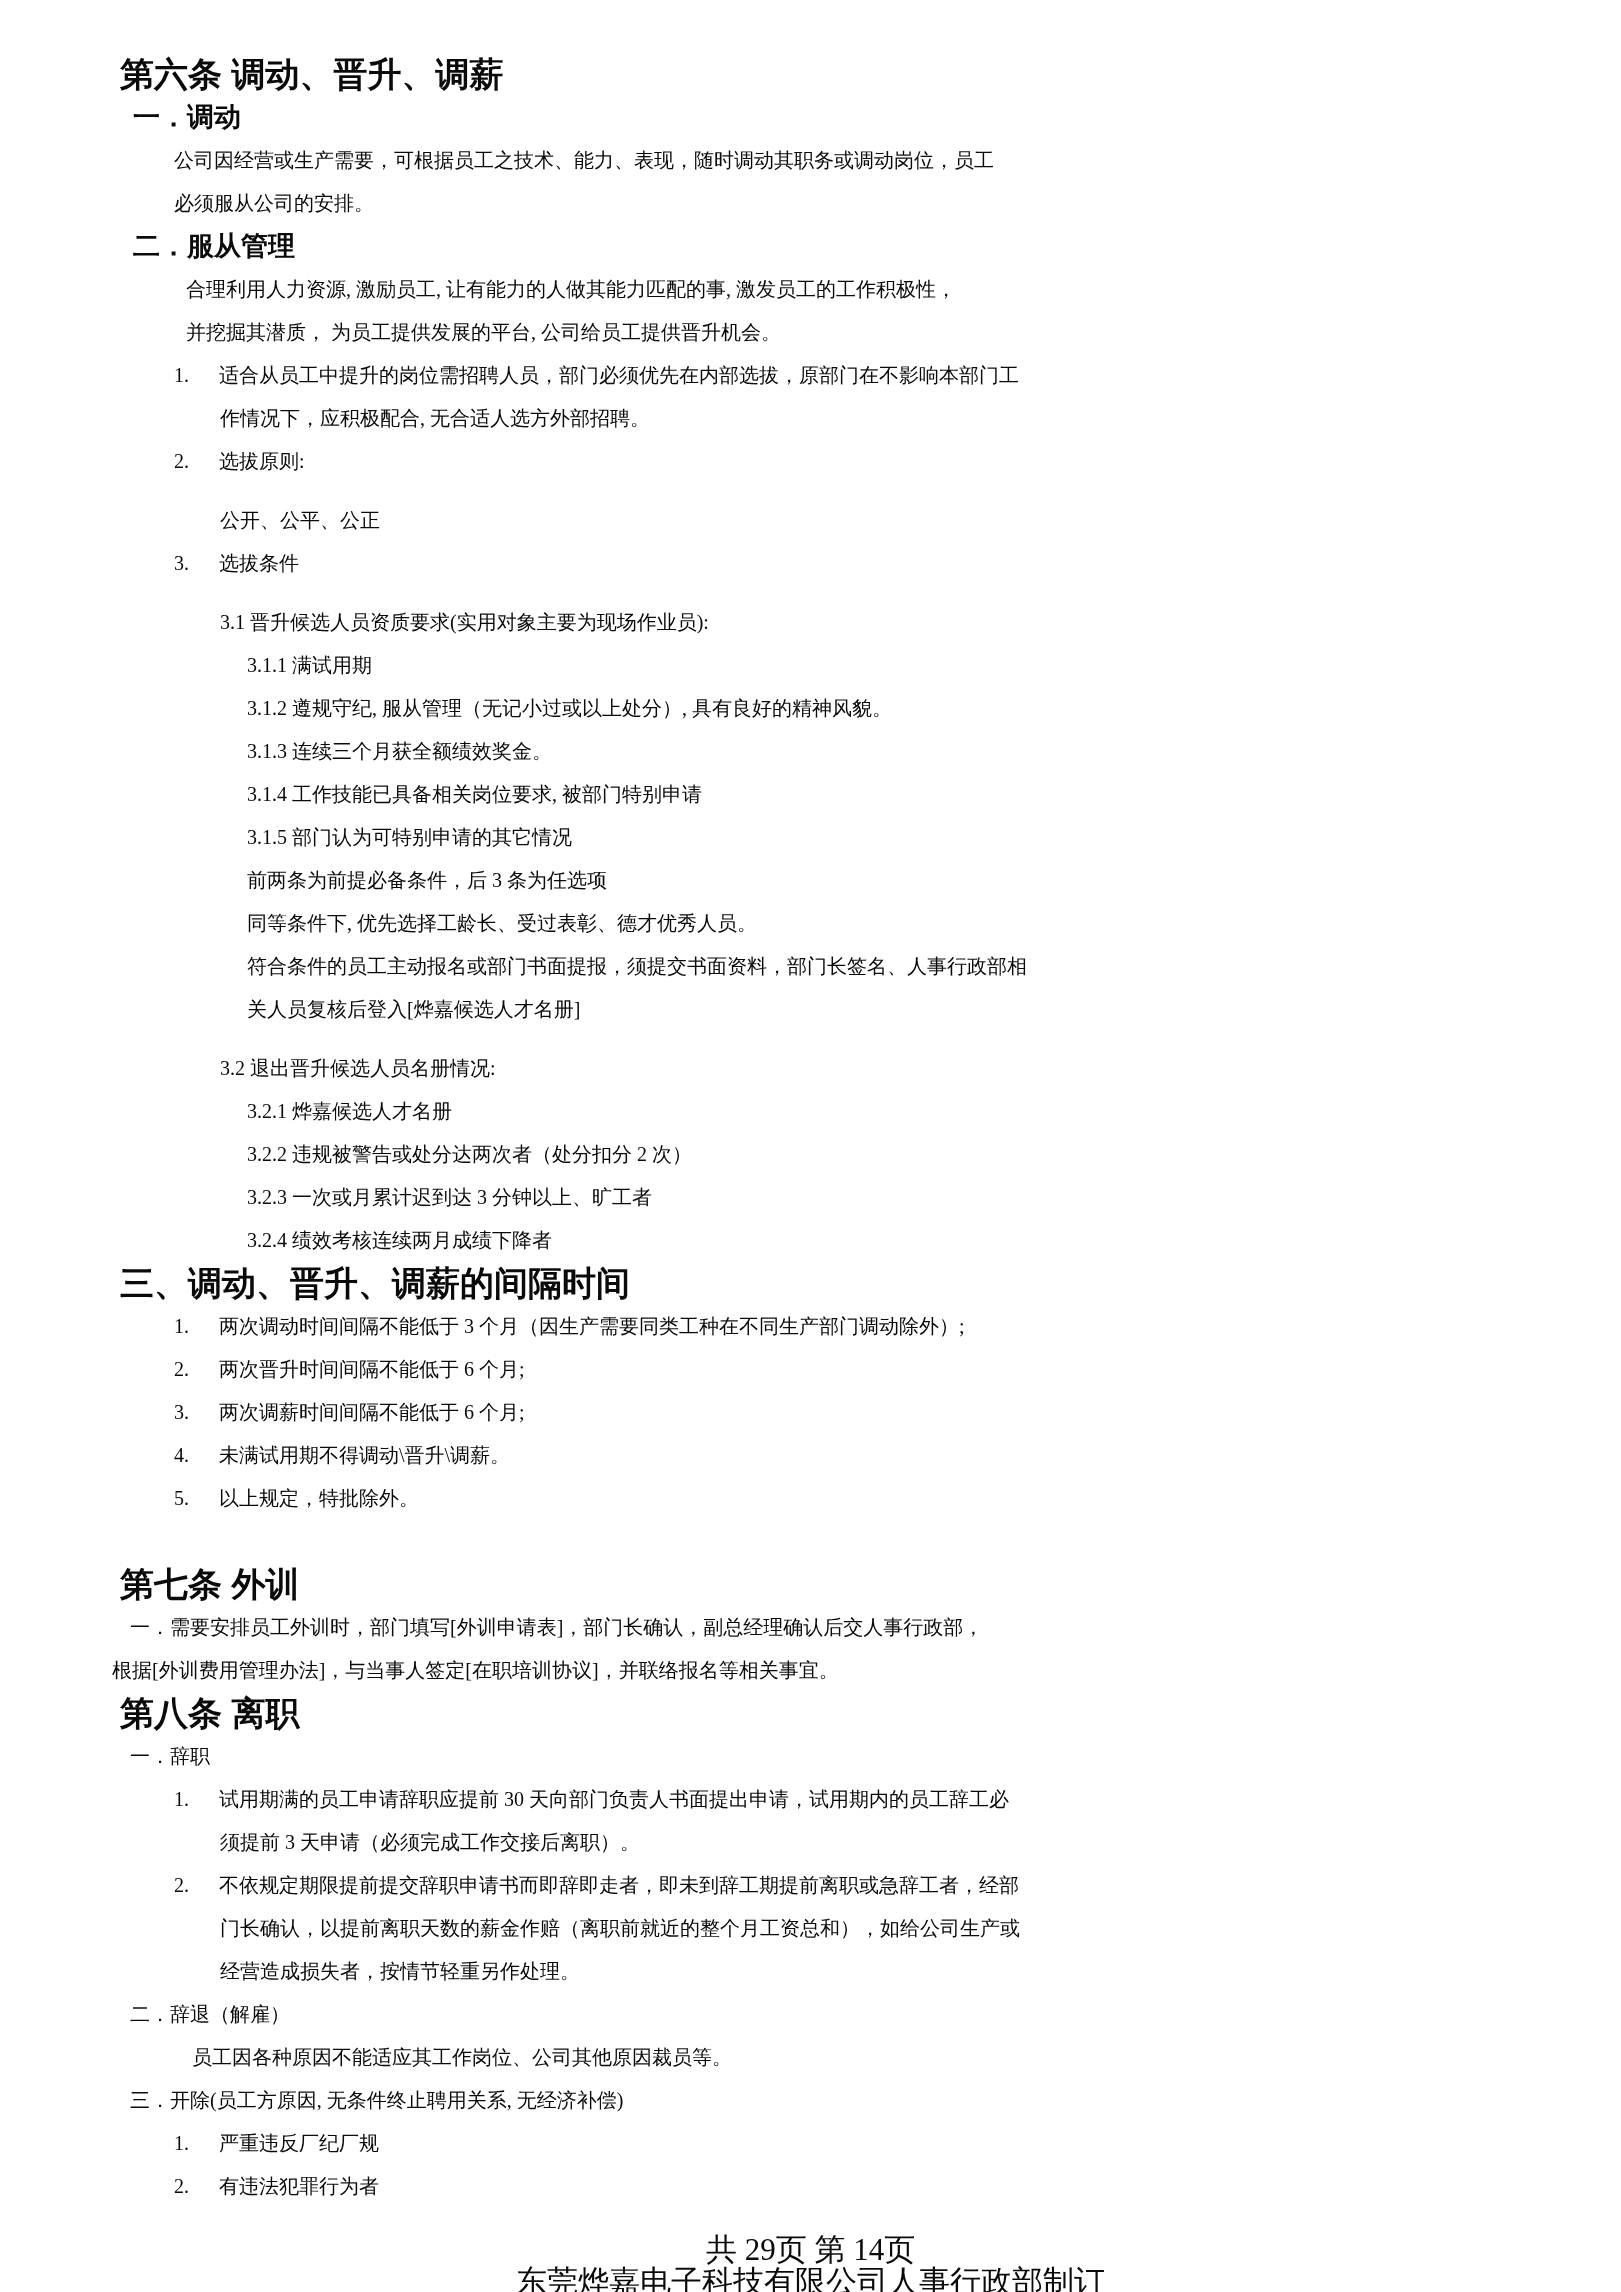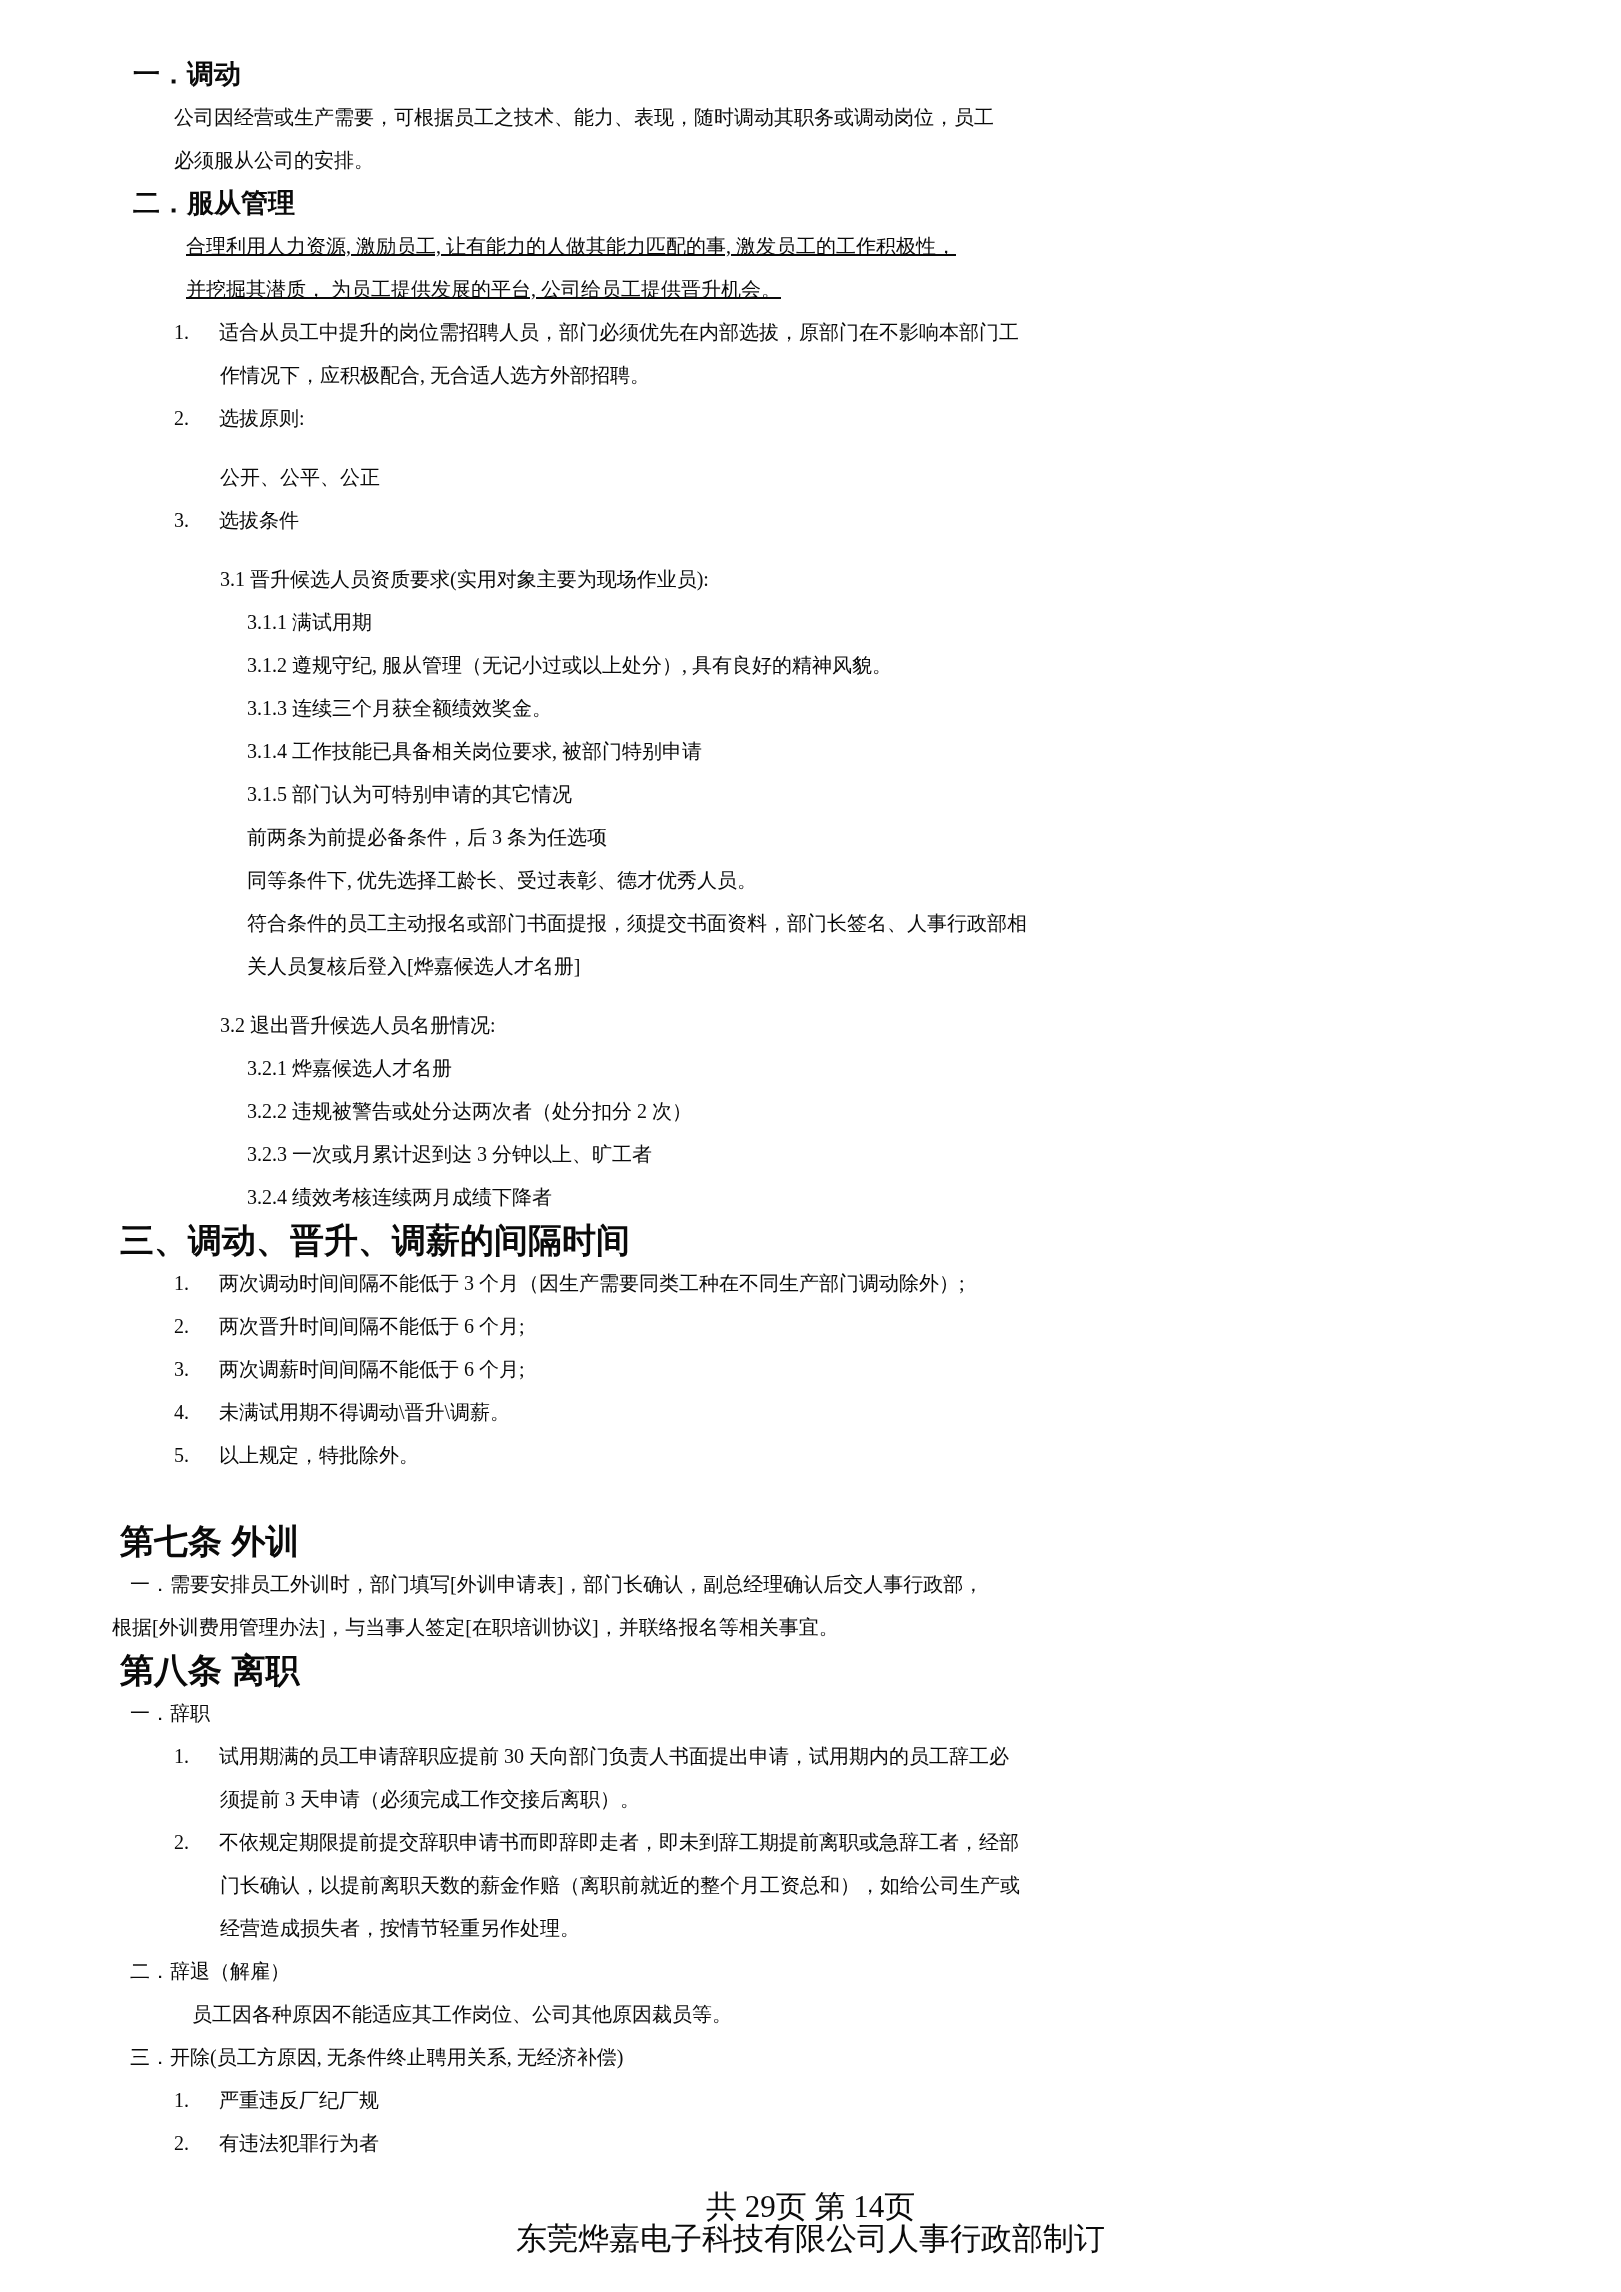--- a/index.html
+++ b/index.html
@@ -30,21 +30,21 @@
   .h1 {
     padding-left: 133px;
     font-family: "Liberation Sans", "DejaVu Sans", sans-serif;
     font-weight: 700;
     font-size: 27px;
   }
   
   .sub { padding-left: 130px; }
   .p1  { padding-left: 174px; }
   .p1b { padding-left: 112px; }
-  .p2  { padding-left: 186px; text-decoration: underline; }
+  .p2  { padding-left: 186px; }
   .p2b { padding-left: 192px; }
   .l3  { padding-left: 220px; margin-top: 16px; }
   .l4  { padding-left: 247px; }
   .n   { padding-left: 174px; }
   .nc  { padding-left: 220px; }
   .blank { height: 43px; }
   .num { display: inline-block; width: 45px; }
   .footer { margin-top: 25.5px; text-align: center; }
   .fline {
     font-size: 31px;
@@ -52,20 +52,21 @@
     height: 32px;
     white-space: pre;
     color: #0a0a0a;
   }
 </style>
 </head>
 <body>
 
 <div class="doc">
   <div>
+      <div class="line h0">第六条 调动、晋升、调薪</div>
       <div class="line h1">一．调动</div>
       <div class="line p1">公司因经营或生产需要，可根据员工之技术、能力、表现，随时调动其职务或调动岗位，员工</div>
       <div class="line p1">必须服从公司的安排。</div>
       <div class="line h1">二．服从管理</div>
       <div class="line p2">合理利用人力资源, 激励员工, 让有能力的人做其能力匹配的事, 激发员工的工作积极性，</div>
       <div class="line p2">并挖掘其潜质， 为员工提供发展的平台, 公司给员工提供晋升机会。</div>
       <div class="line n"><span class="num">1.</span><span>适合从员工中提升的岗位需招聘人员，部门必须优先在内部选拔，原部门在不影响本部门工</span></div>
       <div class="line nc">作情况下，应积极配合, 无合适人选方外部招聘。</div>
       <div class="line n"><span class="num">2.</span><span>选拔原则:</span></div>
       <div class="line l3">公开、公平、公正</div>

